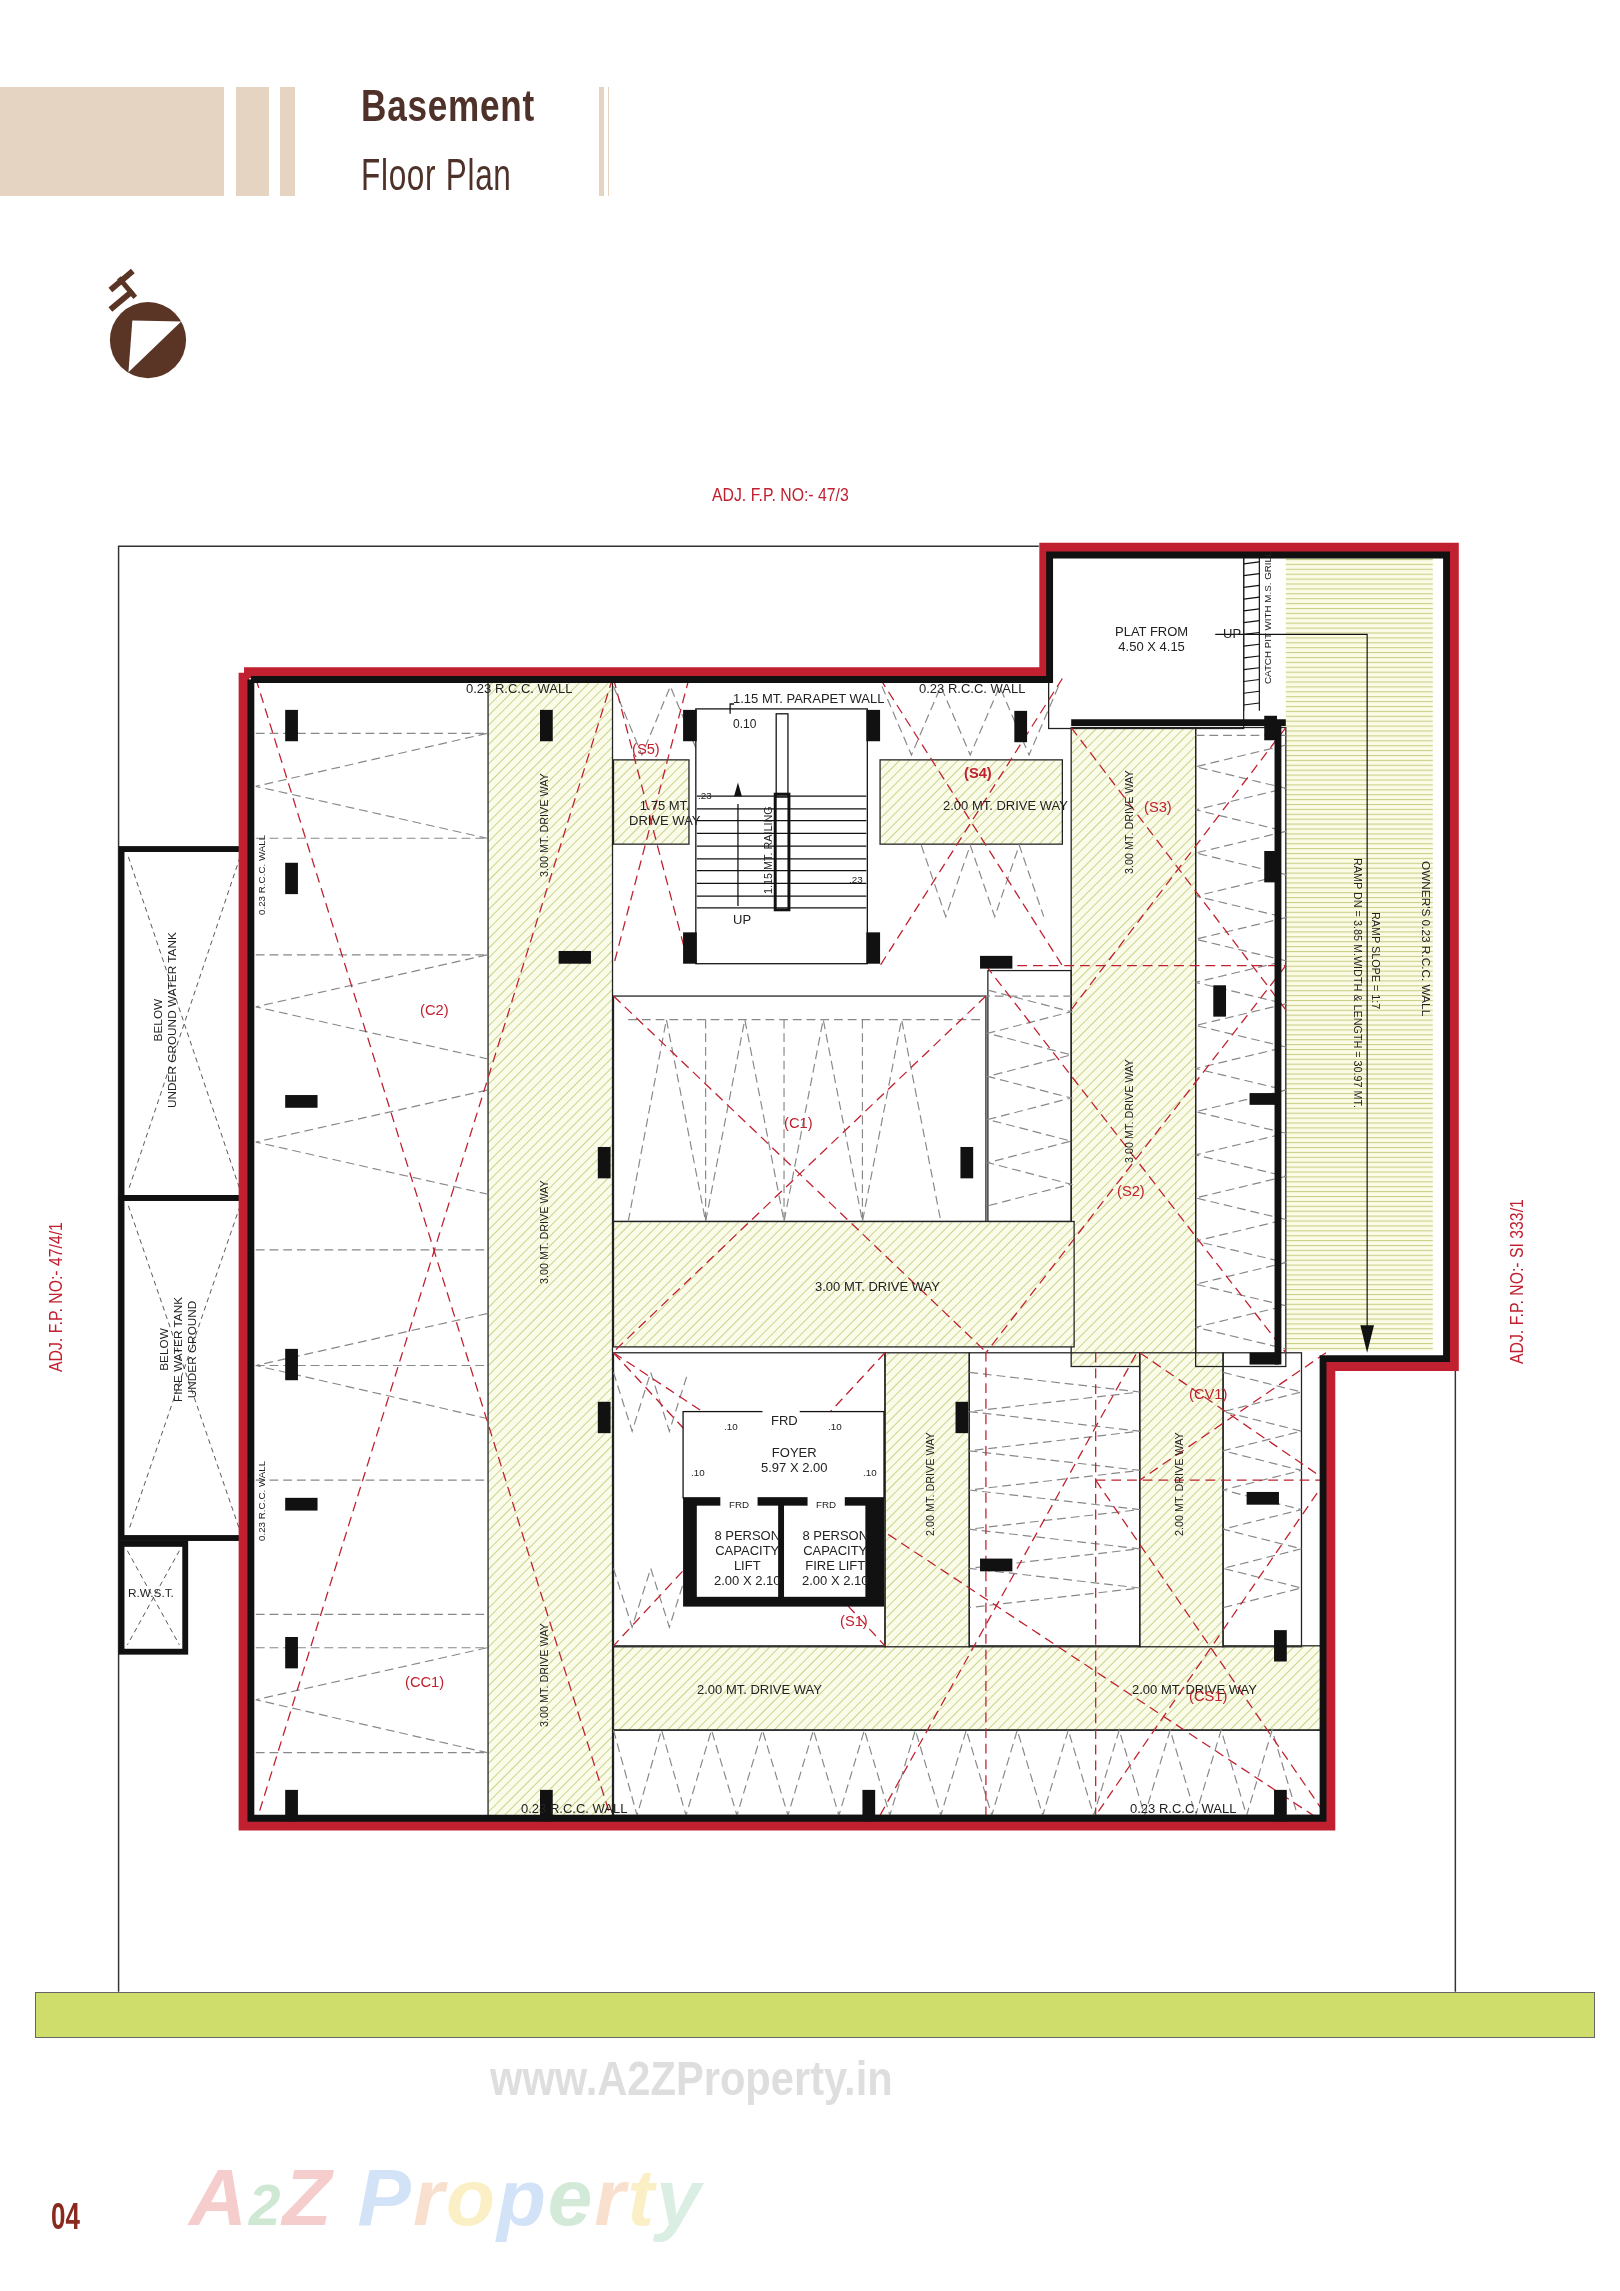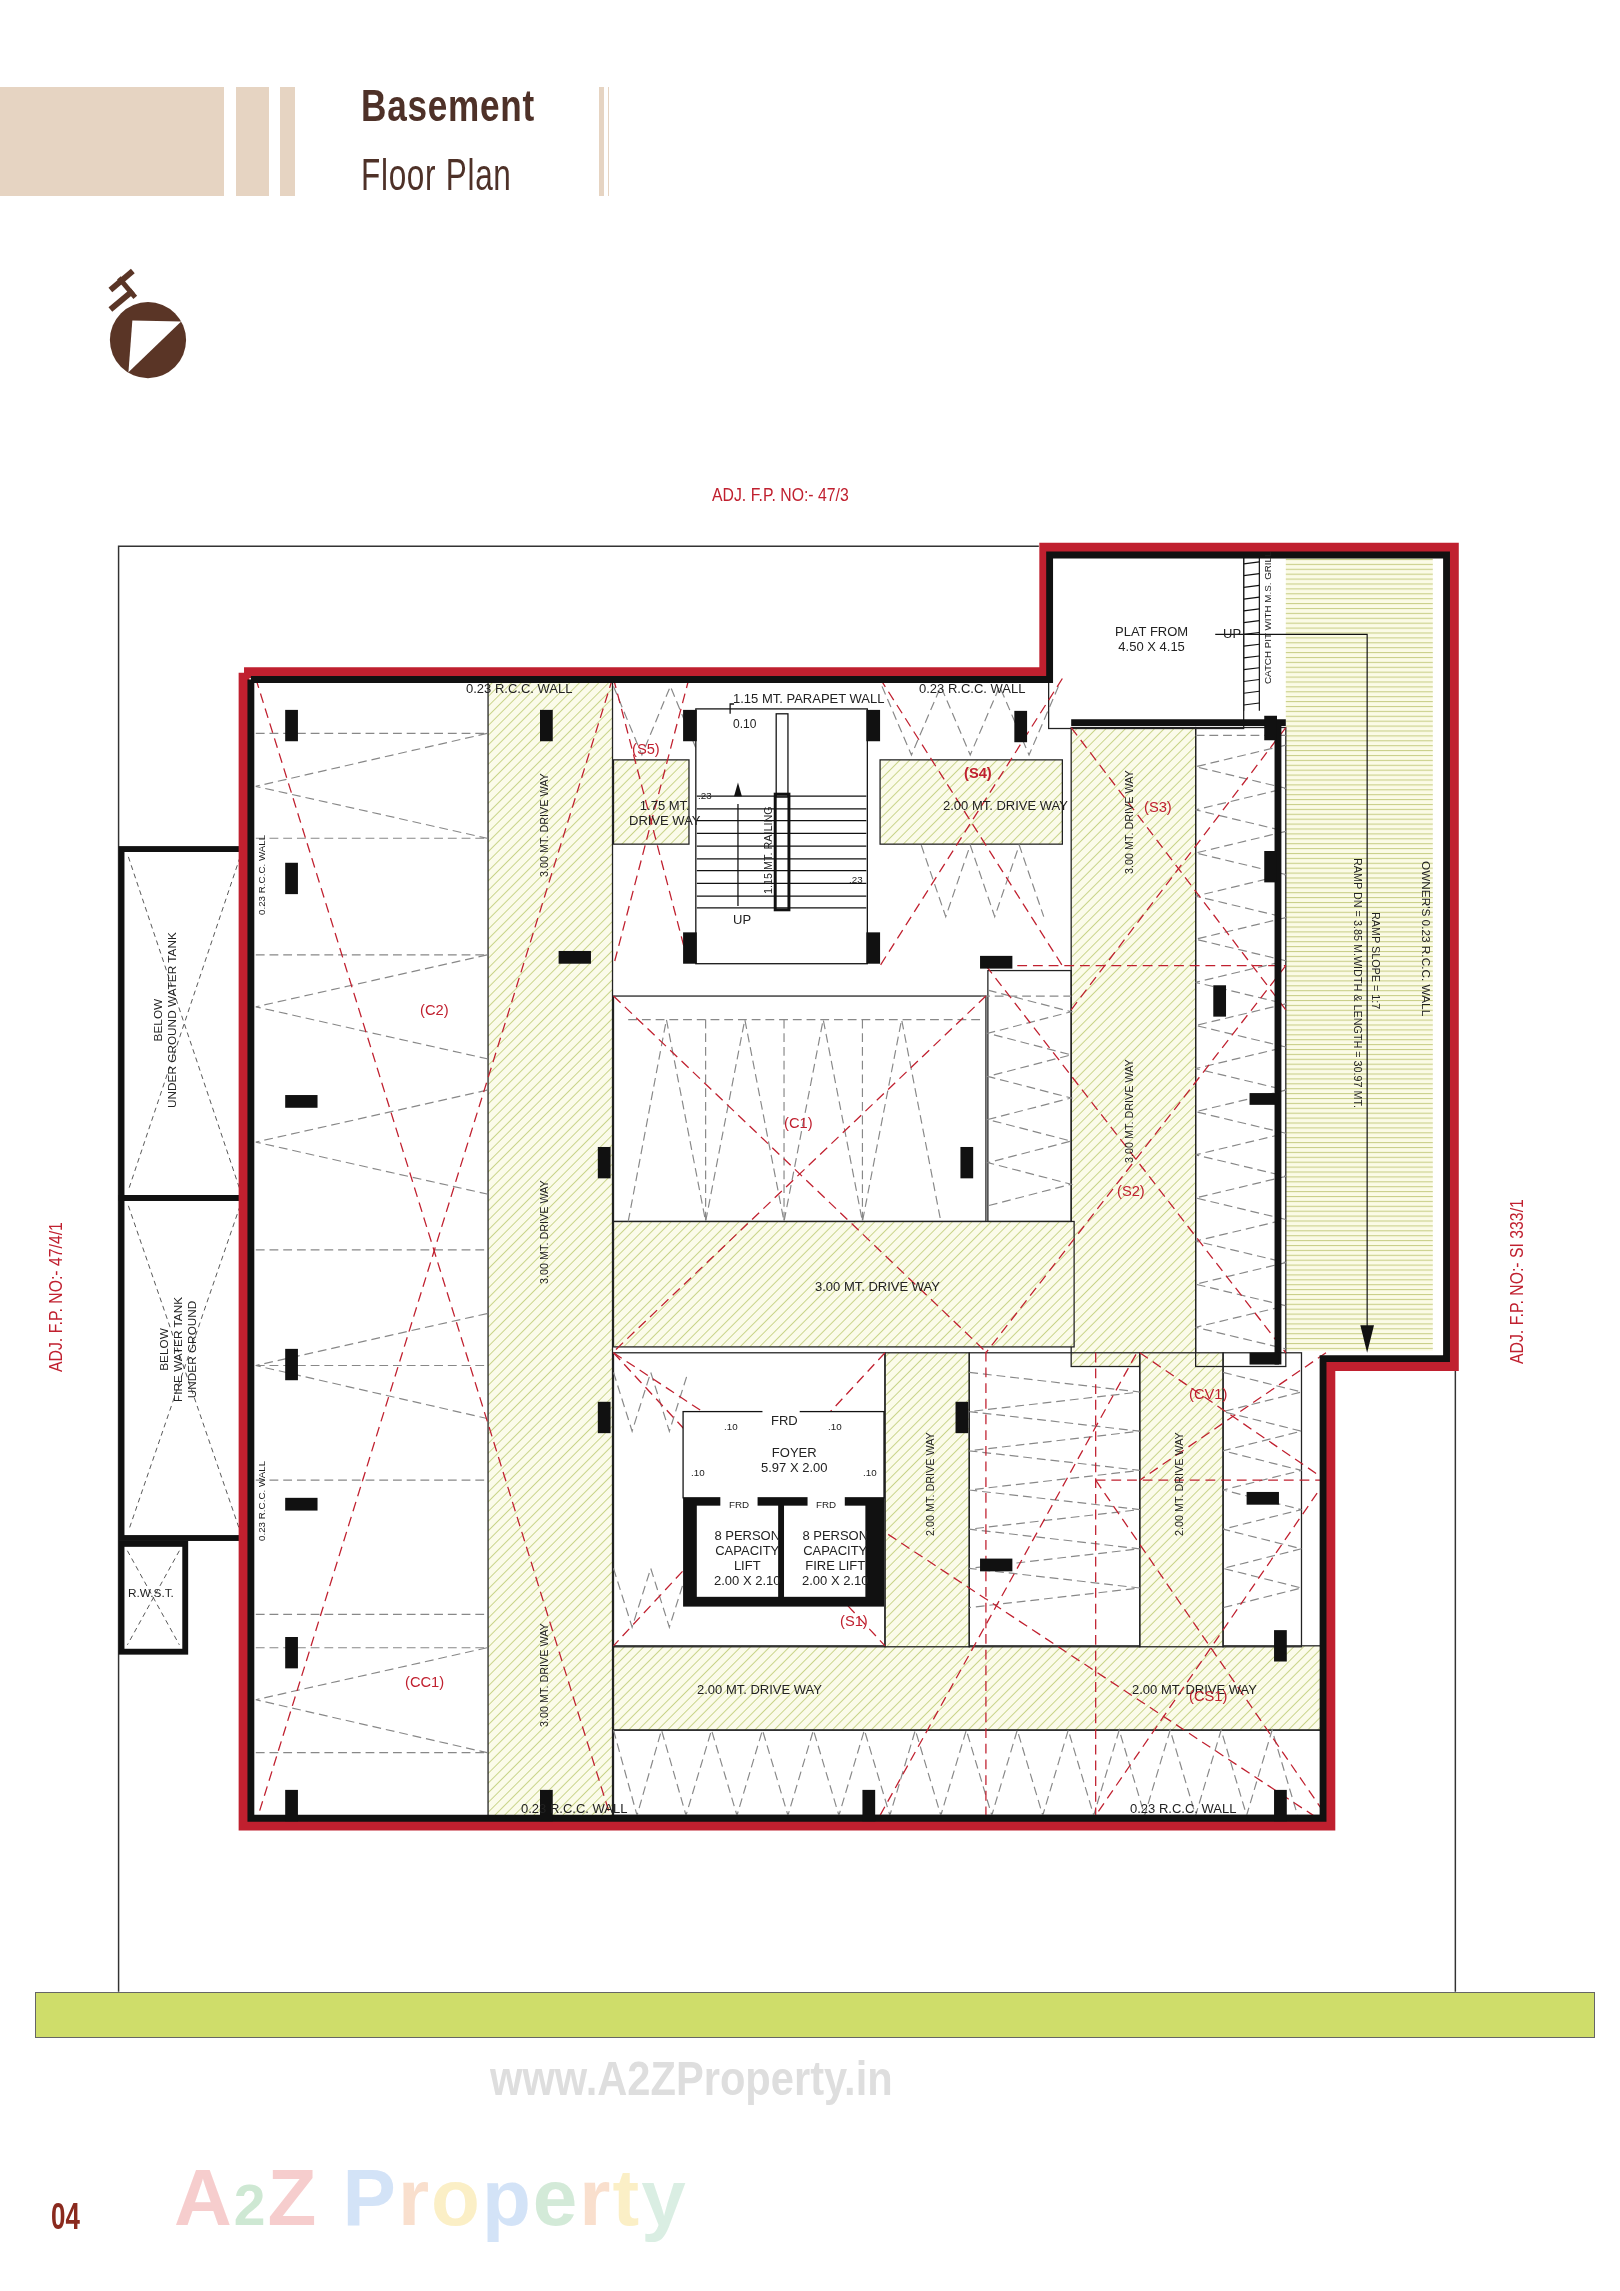--- a/index.html
+++ b/index.html
@@ -7,21 +7,21 @@
   .hdr-block { position: absolute; background: #e6d4c2; }
   .title-main { position: absolute; left: 361px; top: 80px; font-family: "Liberation Sans", sans-serif; font-weight: bold; font-size: 45px; color: #4e3128; letter-spacing: 1px; transform: scaleX(0.78); transform-origin: left top; white-space: nowrap; }
   .title-sub { position: absolute; left: 361px; top: 149px; font-family: "Liberation Sans", sans-serif; font-size: 45px; color: #4e3128; transform: scaleX(0.7); transform-origin: left top; white-space: nowrap; letter-spacing: 1px; }
   .adj { position: absolute; color: #c0202f; font-size: 18.6px; font-family: "Liberation Sans Narrow", "Liberation Sans", sans-serif; white-space: nowrap; }
   .adj-top { left: 712px; top: 484px; transform: scaleX(0.85); transform-origin: left top; }
   .adj-left { left: 45px; top: 1372px; transform: rotate(-90deg) scaleX(0.85); transform-origin: left top; }
   .adj-right { left: 1506px; top: 1364px; transform: rotate(-90deg) scaleX(0.85); transform-origin: left top; }
   .lawn { position: absolute; left: 35px; top: 1992px; width: 1560px; height: 46px; background: #cfdd6a; border: 1px solid #666; box-sizing: border-box; }
   .watermark-url { position: absolute; left: 490px; top: 2050px; font-size: 49px; color: #dedede; font-weight: bold; transform: scaleX(0.85); transform-origin: left top; white-space: nowrap; }
   .page-no { position: absolute; left: 51px; top: 2196px; font-size: 37px; color: #8a2a1e; font-weight: bold; transform: scaleX(0.7); transform-origin: left top; }
-  .logo { position: absolute; left: 174px; top: 2152px; font-size: 80px; font-weight: bold; white-space: nowrap; letter-spacing: 2px; }
+  .logo { position: absolute; left: 189px; top: 2152px; font-size: 80px; font-weight: bold; white-space: nowrap; letter-spacing: 2px; font-style: italic; }
   .logo span { opacity: 0.9; }
   svg.plan { position: absolute; left: 0; top: 0; }
 </style>
 </head>
 <body>
 
 <div class="hdr-block" style="left:0;top:87px;width:224px;height:109px;"></div>
 <div class="hdr-block" style="left:236px;top:87px;width:33px;height:109px;"></div>
 <div class="hdr-block" style="left:280px;top:87px;width:14.7px;height:109px;"></div>
 <div class="hdr-block" style="left:599px;top:87px;width:4.9px;height:109px;"></div>

